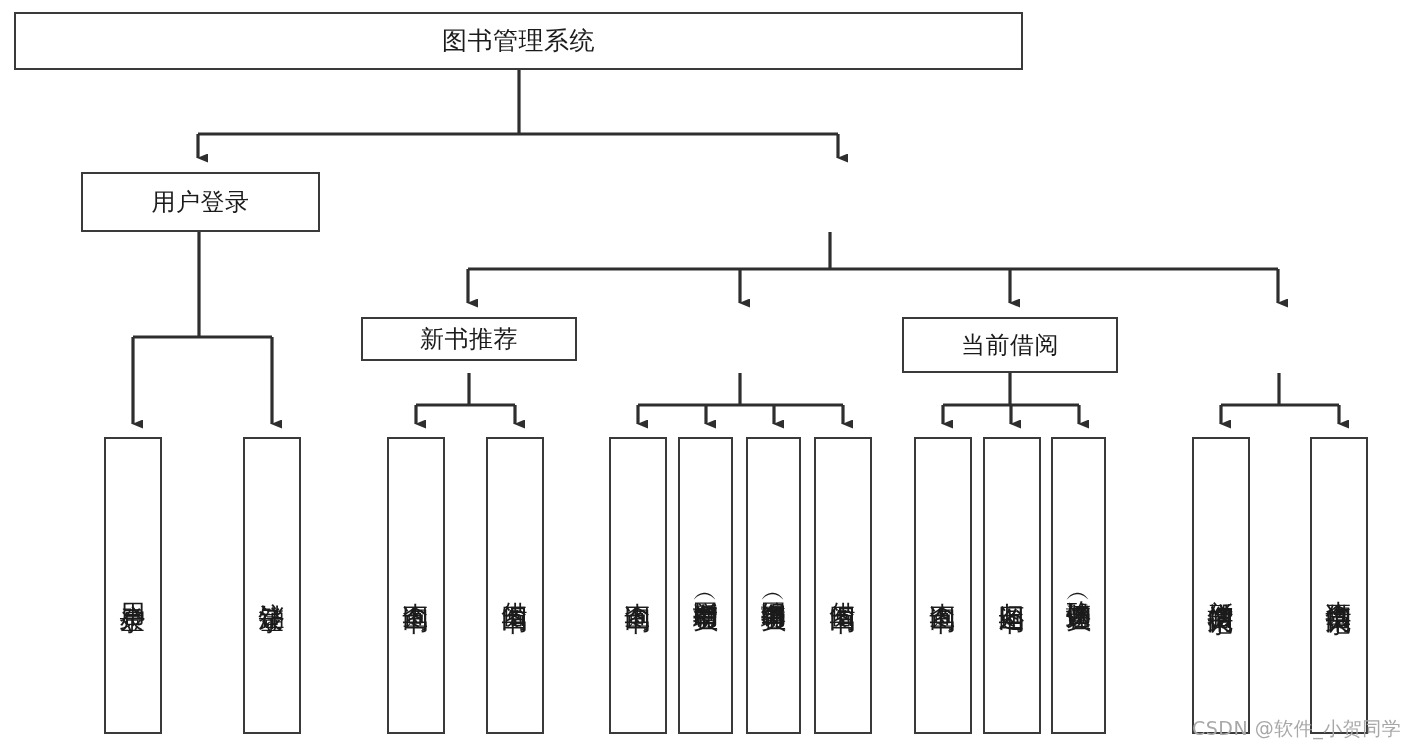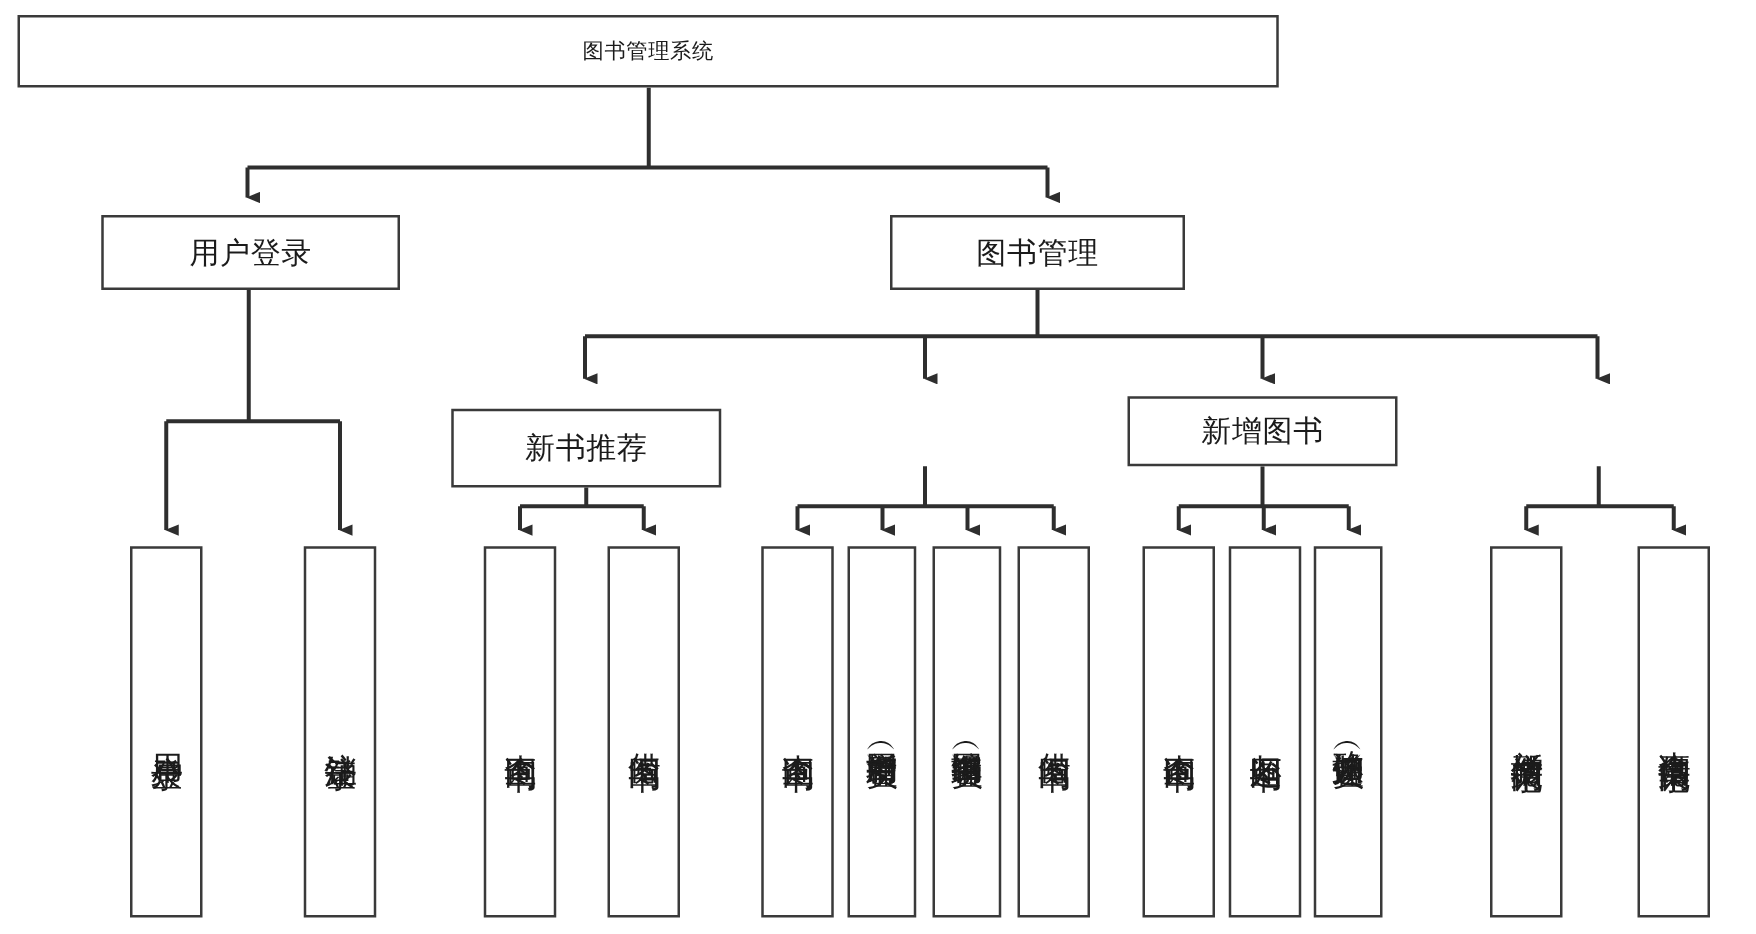--- a/index.html
+++ b/index.html
@@ -44,21 +44,21 @@
     line-height: 1.18;
     color: #1b1b1b;
     white-space: pre;
   }
   
   .node.horiz .node-label {
     font-size: 24px;
     letter-spacing: 0.5px;
   }
   .node.root .node-label {
-    font-size: 17px;
+    font-size: 25px;
   }
   
   .node.vert {
     align-items: flex-start;
     justify-content: center;
     padding-top: 0;
   }
   .node.vert .node-label {
     writing-mode: vertical-rl;
     text-orientation: upright;
@@ -134,29 +134,26 @@
     </g>
   </svg>
 
   <div class="node horiz root" style="left: 14px; top: 12px; width: 1009px; height: 58px;">
     <span class="node-label">图书管理系统</span>
   </div>
 
   <div class="node horiz" style="left: 81px; top: 172px; width: 239px; height: 60px;">
     <span class="node-label">用户登录</span>
   </div>
-  <div class="node horiz" style="left: 712px; top: 172px; width: 236px; height: 60px;">
-    <span class="node-label">图书管理</span>
-  </div>
 
-  <div class="node horiz" style="left: 361px; top: 317px; width: 216px; height: 63px; margin-top: 10px;">
+  <div class="node horiz" style="left: 361px; top: 317px; width: 216px; height: 44px;">
     <span class="node-label">新书推荐</span>
   </div>
   <div class="node horiz" style="left: 902px; top: 317px; width: 216px; height: 56px;">
-    <span class="node-label">新增图书</span>
+    <span class="node-label">当前借阅</span>
   </div>
 
   <div class="node vert" style="left: 104px; top: 437px; width: 58px; height: 297px;">
     <span class="node-label" style="margin-top: 142.5px;">用户登录</span>
   </div>
   <div class="node vert" style="left: 243px; top: 437px; width: 58px; height: 297px;">
     <span class="node-label" style="margin-top: 142.5px;">注销登录</span>
   </div>
   <div class="node vert" style="left: 387px; top: 437px; width: 58px; height: 297px;">
     <span class="node-label" style="margin-top: 142.5px;">查询图书</span>
@@ -185,14 +182,15 @@
   <div class="node vert long" style="left: 1051px; top: 437px; width: 55px; height: 297px;">
     <span class="node-label" style="margin-top: 142px;">确认归还（管理员）</span>
   </div>
   <div class="node vert" style="left: 1192px; top: 437px; width: 58px; height: 297px;">
     <span class="node-label" style="margin-top: 140.5px;">新增借阅记录</span>
   </div>
   <div class="node vert" style="left: 1310px; top: 437px; width: 58px; height: 297px;">
     <span class="node-label" style="margin-top: 140.5px;">查询借阅记录</span>
   </div>
 
+  <div class="watermark" style="left: 1192px; top: 716px;">CSDN @软件_小贺同学</div>
 
 </div>
 
 </body></html>

